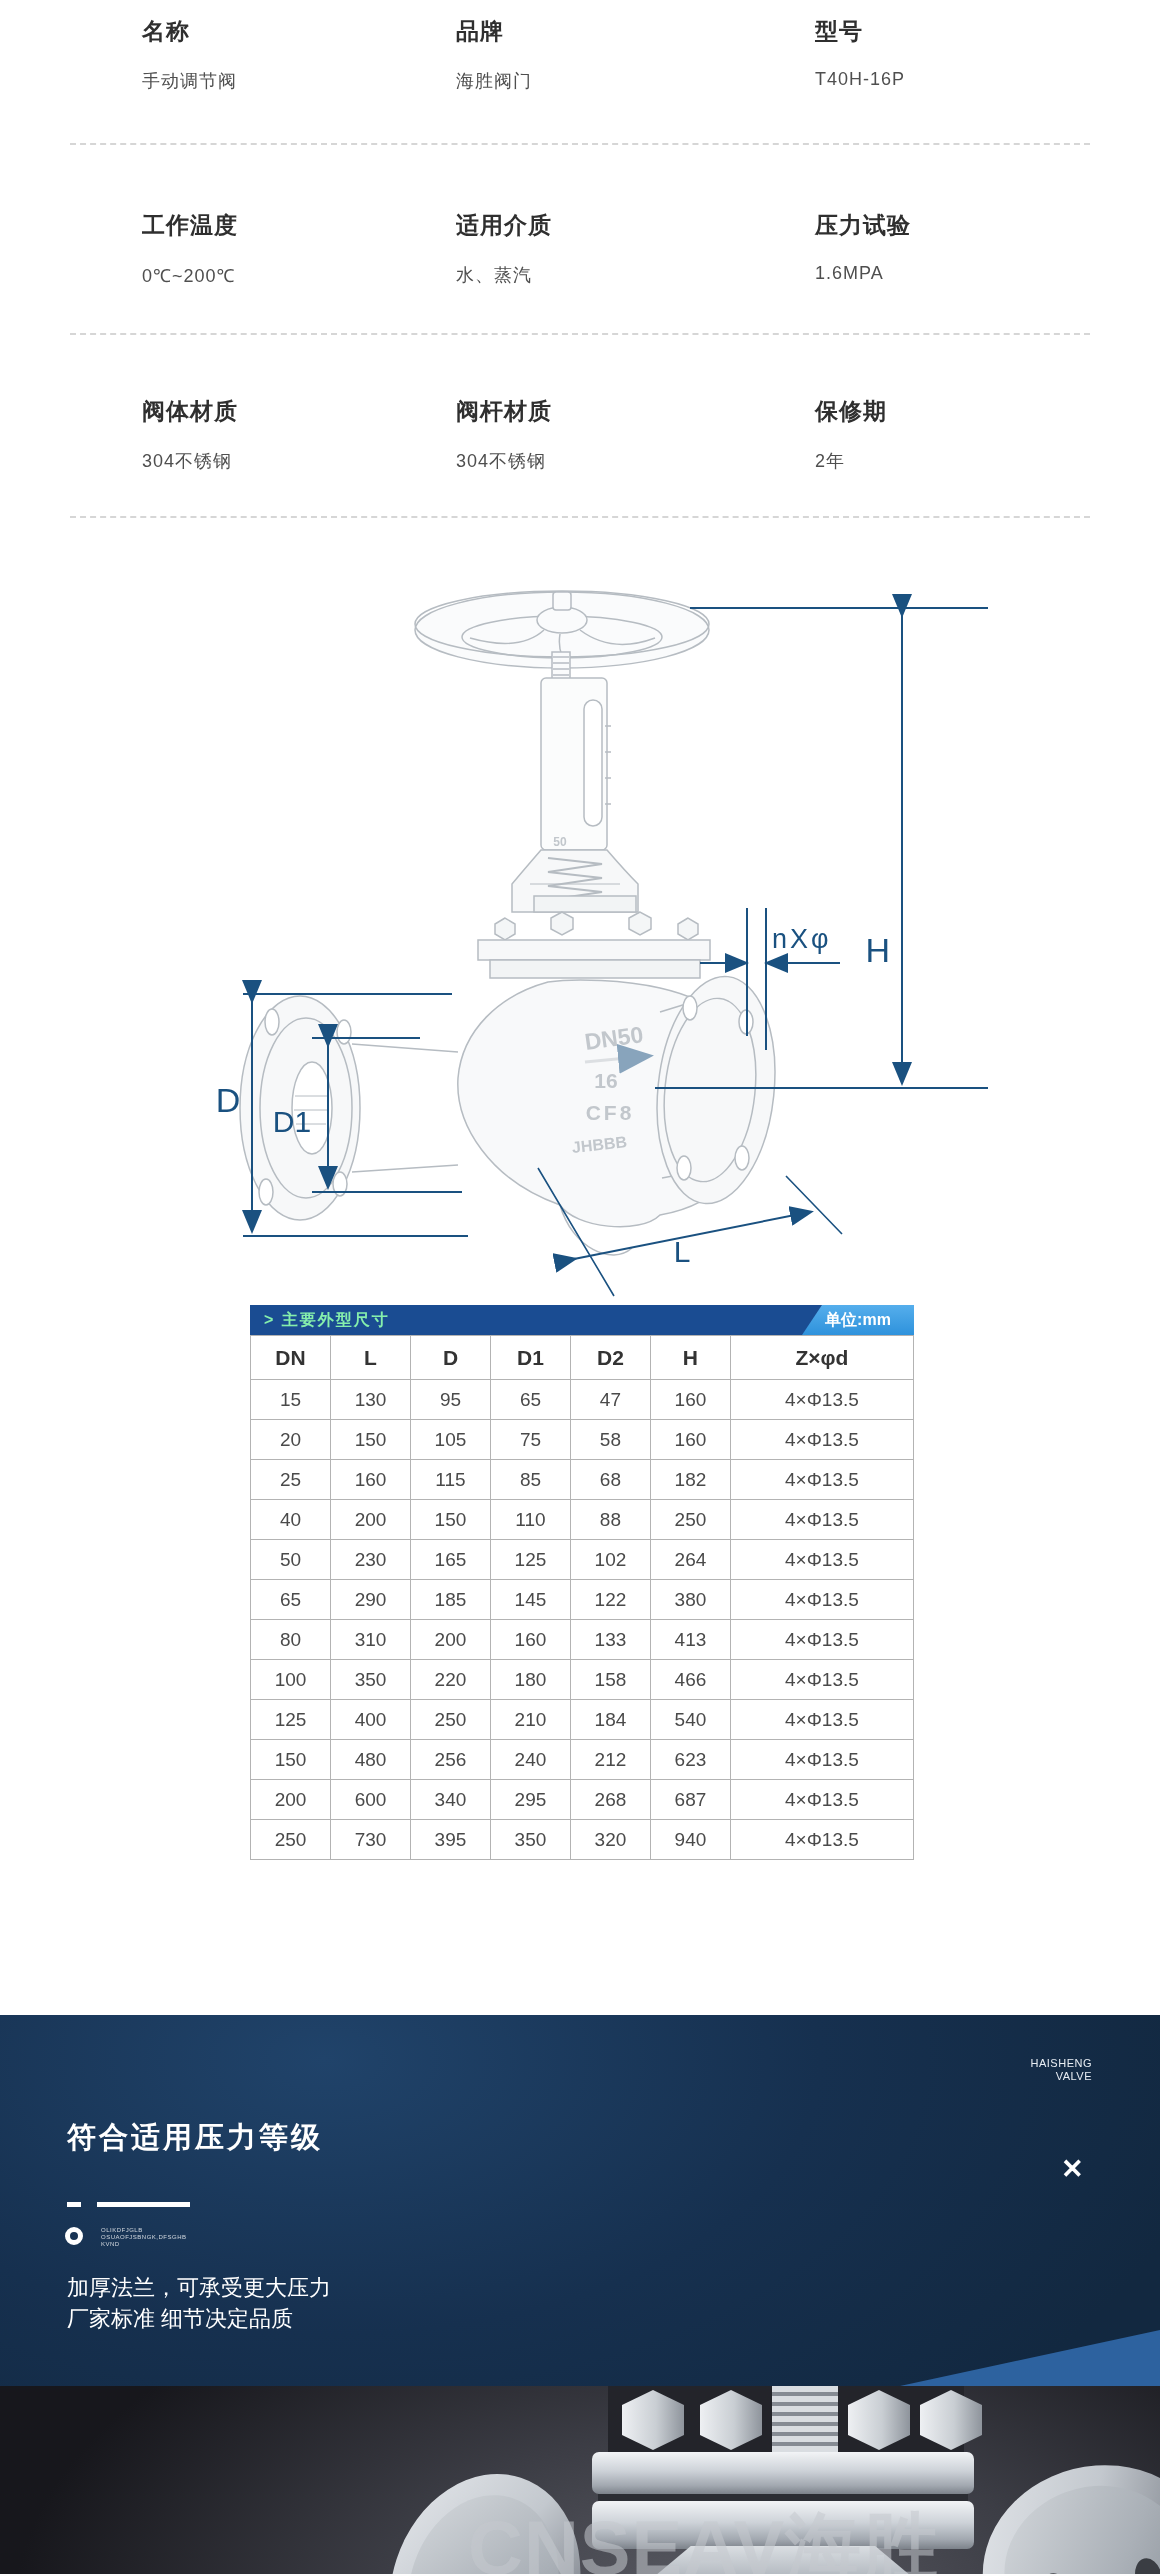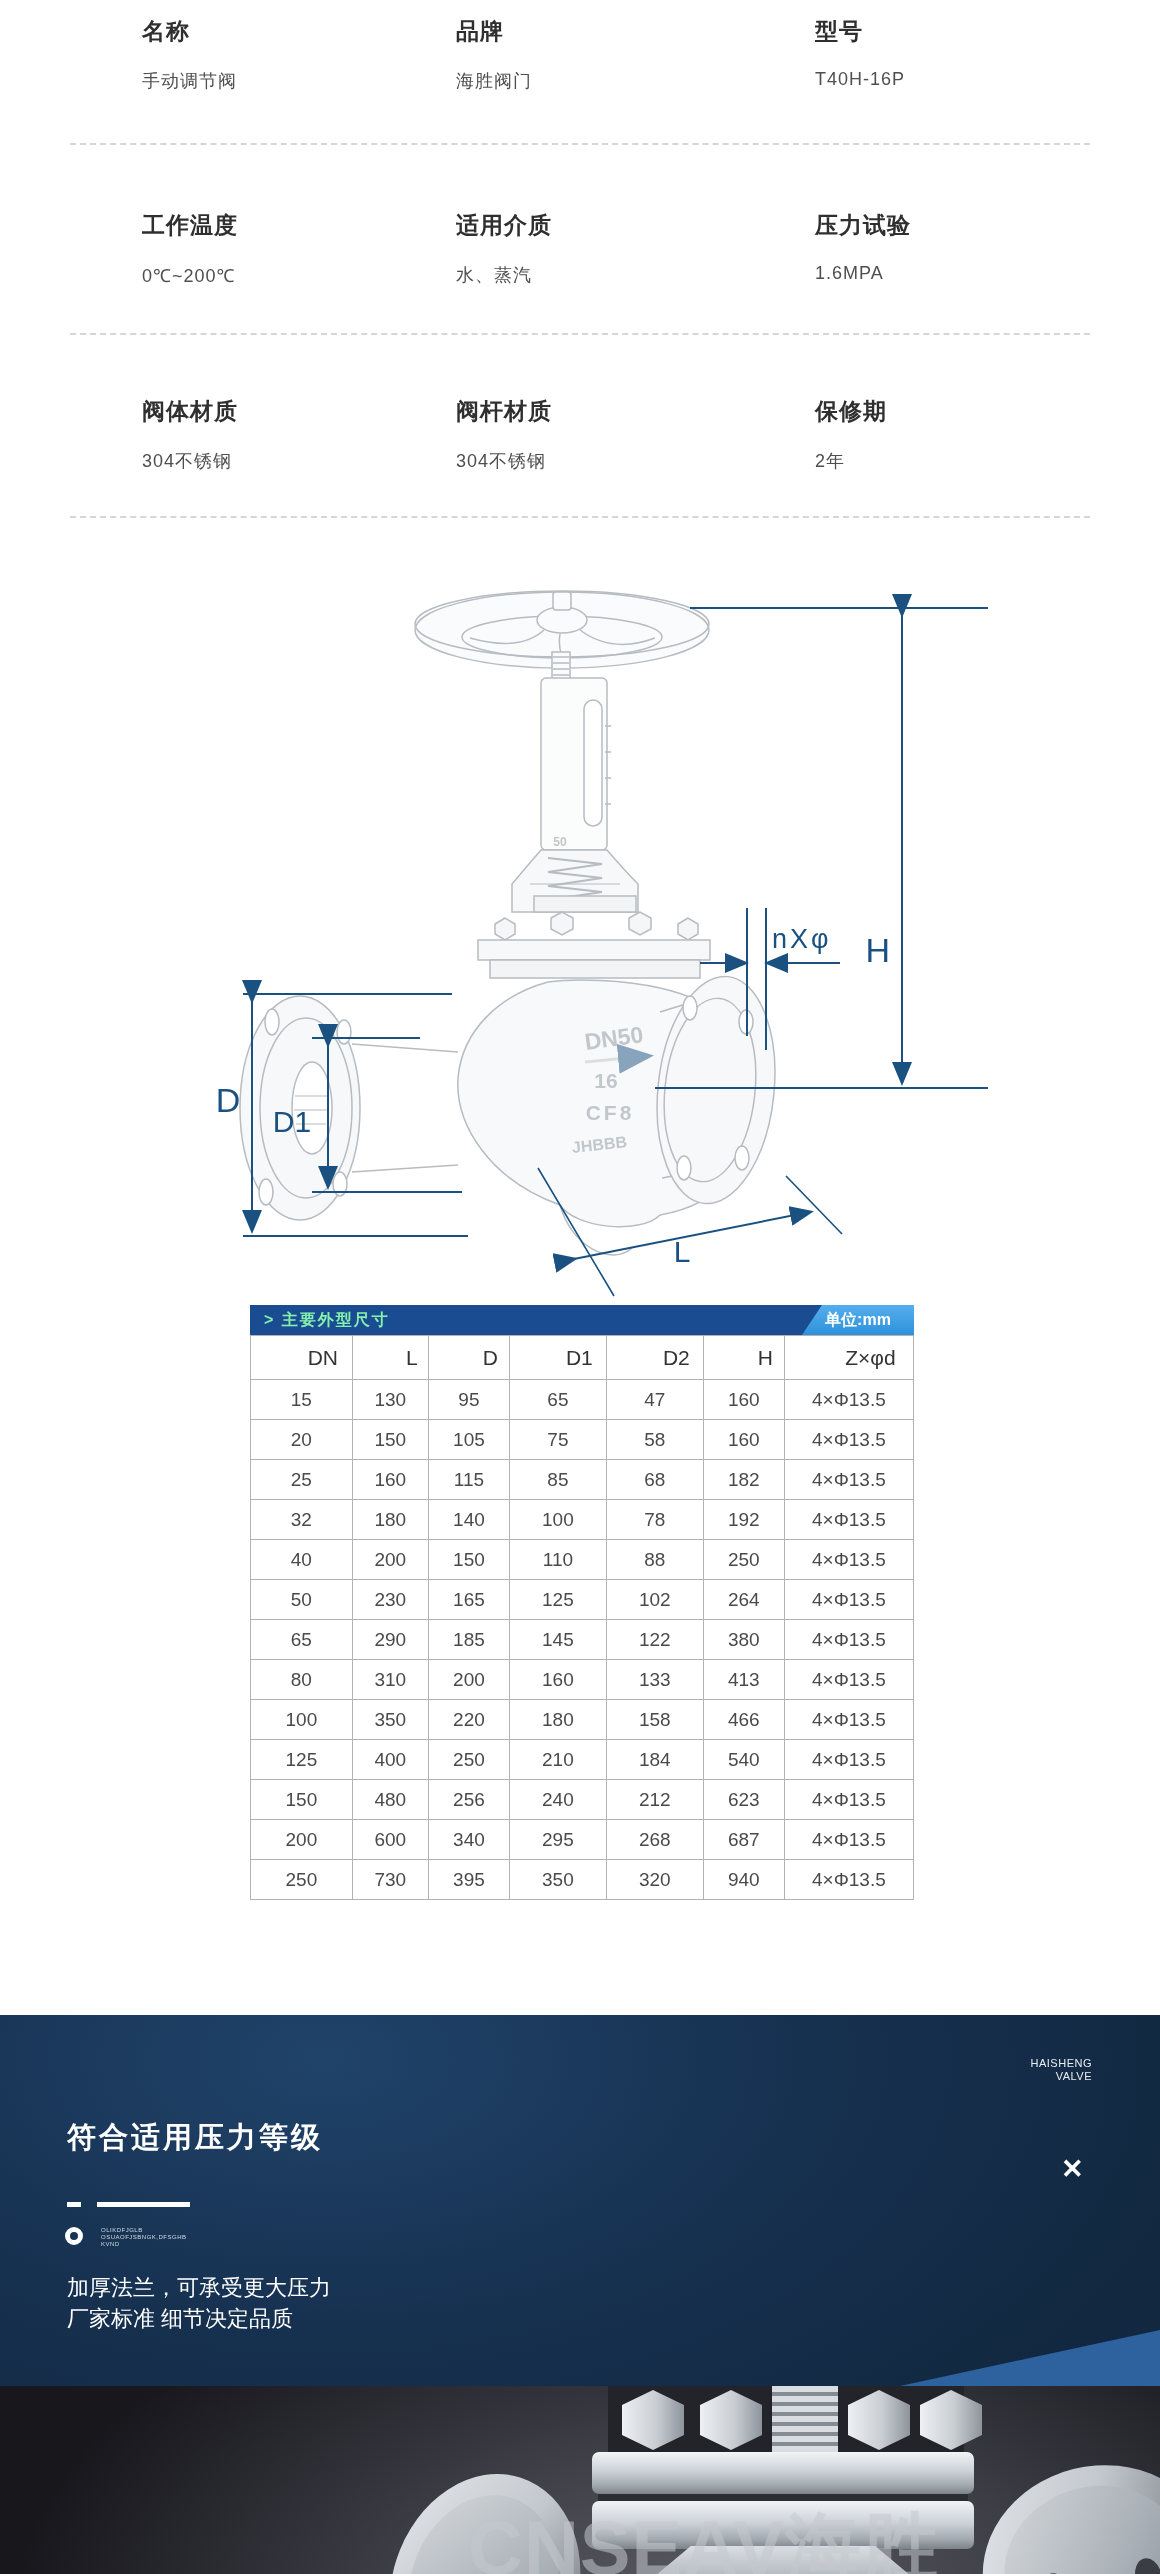--- a/index.html
+++ b/index.html
@@ -16,21 +16,21 @@
   #tbl-wrap{position:absolute;left:250px;top:1305px;width:664px;}
   #tbl-bar{position:relative;height:30px;background:#1a4c92;}
   #tbl-title{position:absolute;left:14px;top:0;line-height:30px;color:#86efac;
              font-size:16px;font-weight:bold;letter-spacing:2px;}
   #unit-tab{position:absolute;right:0;top:0;width:112px;height:30px;line-height:30px;
             text-align:center;color:#fff;font-size:16px;font-weight:bold;
             background:linear-gradient(180deg,#55aeec,#2e92dc);
             clip-path:polygon(20px 0,100% 0,100% 100%,0 100%);}
   table{border-collapse:collapse;width:664px;background:#fff;}
   th,td{border:1px solid #b3b3b3;text-align:center;padding:0;}
-  th{height:43px;font-size:21px;font-weight:normal;color:#333;padding-left:43px;}
+  th{height:43px;font-size:21px;font-weight:bold;color:#333;}
   td{height:39px;font-size:19px;color:#4a4a4a;}
   
   #banner{position:absolute;left:0;top:2015px;width:1160px;height:371px;
           background:radial-gradient(ellipse 900px 500px at 28% 12%,#20436a 0%,#16304f 55%,#122840 100%);}
   #banner-title{position:absolute;left:66px;top:30px;font-size:57px;font-weight:300;
                 color:#fff;letter-spacing:10px;}
   #banner-sub{position:absolute;left:67px;top:103px;font-size:29px;font-weight:bold;
               color:#fff;letter-spacing:3px;}
   .deco-dash{position:absolute;height:5px;background:#fff;top:187px;}
   #deco-dash-1{left:67px;width:14px;} #deco-dash-2{left:97px;width:93px;}
@@ -261,29 +261,20 @@
           <tr>
             <td>25</td>
             <td>160</td>
             <td>115</td>
             <td>85</td>
             <td>68</td>
             <td>182</td>
             <td>4×Φ13.5</td>
           </tr>
           <tr>
-            <td>32</td>
-            <td>180</td>
-            <td>140</td>
-            <td>100</td>
-            <td>78</td>
-            <td>192</td>
-            <td>4×Φ13.5</td>
-          </tr>
-          <tr>
             <td>40</td>
             <td>200</td>
             <td>150</td>
             <td>110</td>
             <td>88</td>
             <td>250</td>
             <td>4×Φ13.5</td>
           </tr>
           <tr>
             <td>50</td>

